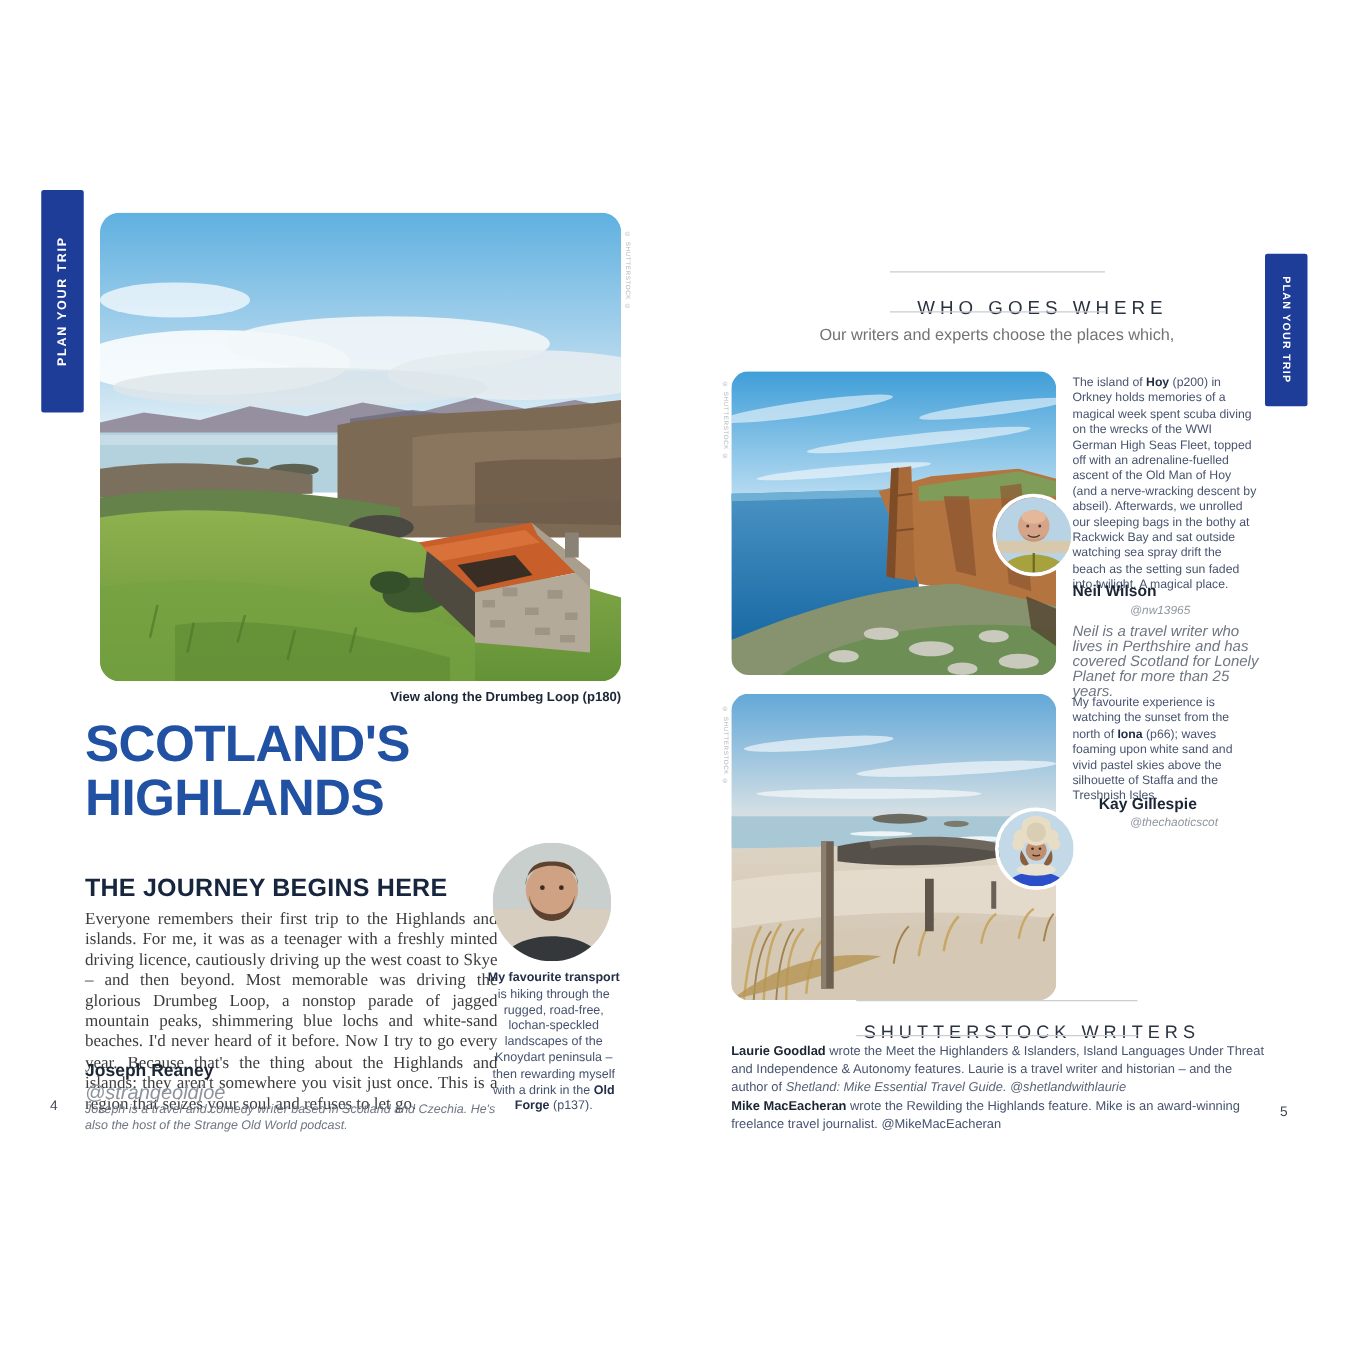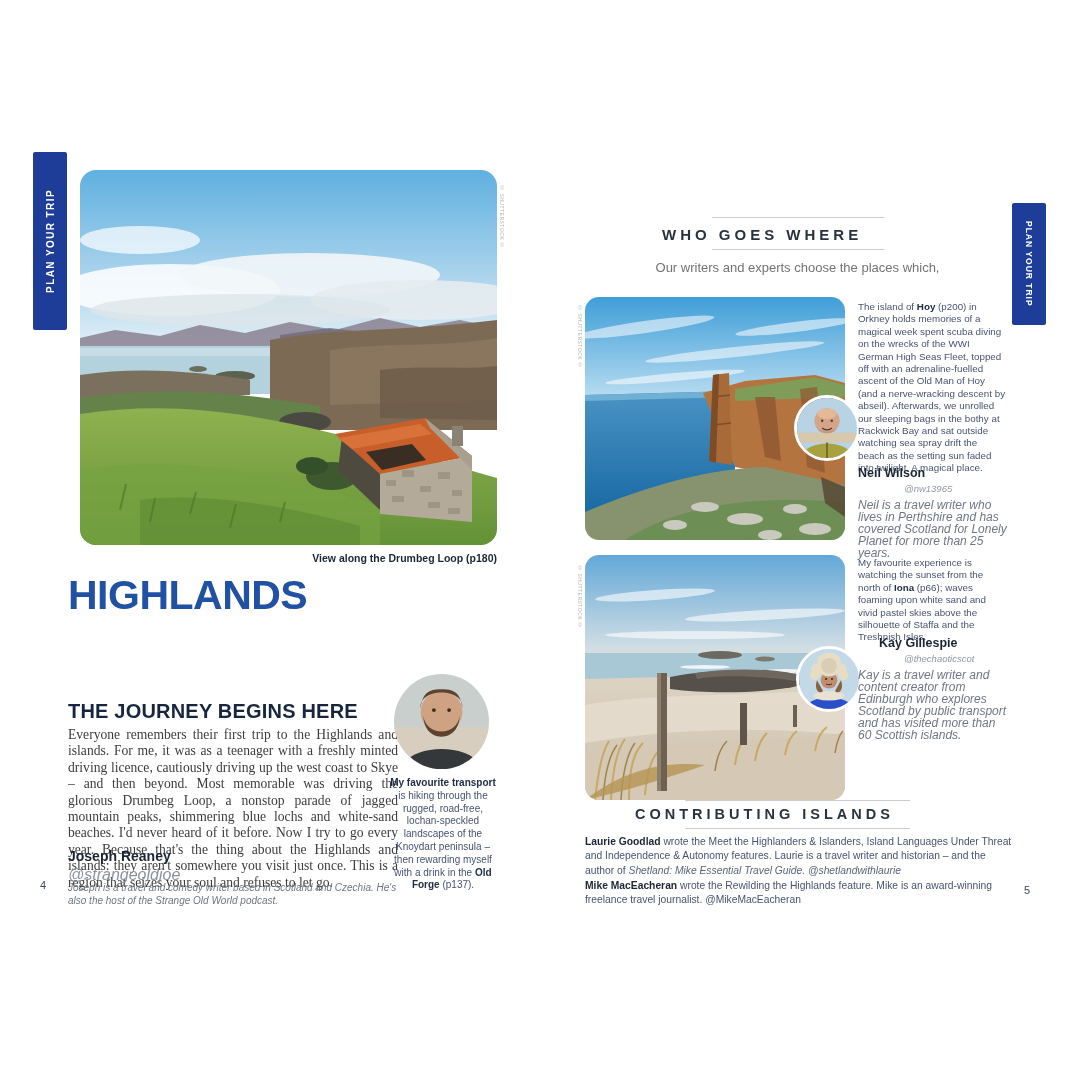--- a/index.html
+++ b/index.html
@@ -27,21 +27,21 @@
   .intro-serif{font-family:"Liberation Serif",serif;font-size:13.6px;line-height:16.4px;
                color:#3c3c3c;text-align:justify;}
 
   .author-name{font-weight:bold;font-size:14px;color:#1b2533;}
   .author-handle{font-style:italic;font-size:16px;color:#8d939d;}
   .author-bio{font-style:italic;font-size:10px;line-height:12.6px;color:#6f7682;}
 
   .sidebar-txt{font-size:10px;line-height:12.8px;color:#46526d;text-align:center;}
   .sidebar-txt b{color:#222f47;}
 
-  .sec-head{font-weight:bold;letter-spacing:4px;color:#2a3240;text-align:left;}
+  .sec-head{font-weight:normal;letter-spacing:4px;color:#2a3240;text-align:right;margin-top:12px;}
   .rule{background:#c9ccd1;height:1px;}
 
   .rp-intro{font-size:13px;line-height:20px;color:#737373;text-align:center;}
 
   .writer-par{font-size:9.8px;line-height:12.4px;color:#47536e;}
   .writer-par b{color:#222f47;}
   .writer-name{font-weight:bold;font-size:12.5px;color:#1b2533;}
   .writer-handle{font-style:italic;font-size:9.5px;color:#9097a1;margin-left:46px;}
   .writer-bio{font-style:italic;font-size:12px;line-height:12px;color:#6f7682;}
 
@@ -121,20 +121,21 @@
           <rect x="368" y="338" width="12" height="6"></rect>
       </g>
     </svg>
   </div>
 
   <div class="abs credit" style="left:499px;top:185px;height:130px;">© SHUTTERSTOCK ©</div>
 
   <div class="abs caption" style="left:197px;top:552px;width:300px;">View along the Drumbeg Loop (p180)</div>
 
   <div class="abs" style="left:68px;top:574px;width:340px;">
+    <div class="title">SCOTLAND'S</div>
     <div class="title">HIGHLANDS</div>
   </div>
   <div class="abs subtitle" style="left:68px;top:700px;width:340px;">THE JOURNEY BEGINS HERE</div>
 
   <div class="abs intro-serif" style="left:68px;top:727px;width:330px;">Everyone remembers their first trip to the Highlands and islands. For me, it was as a teenager with a freshly minted driving licence, cautiously driving up the west coast to Skye – and then beyond. Most memorable was driving the glorious Drumbeg Loop, a nonstop parade of jagged mountain peaks, shimmering blue lochs and white-sand beaches. I'd never heard of it before. Now I try to go every year. Because that's the thing about the Highlands and islands: they aren't somewhere you visit just once. This is a region that seizes your soul and refuses to let go.</div>
 
   <div class="abs author-name" style="left:68px;top:848px;">Joseph Reaney</div>
   <div class="abs author-handle" style="left:68px;top:866px;">@strangeoldjoe</div>
   <div class="abs author-bio" style="left:68px;top:882px;width:330px;">Joseph is a travel and comedy writer based in Scotland and Czechia. He's also the host of the Strange Old World podcast.</div>
 
@@ -317,24 +318,23 @@
       </g>
       <circle cx="50" cy="28" r="13" fill="#d9cdb4"></circle>
     </svg>
   </div>
 
   <div class="abs writer-par" style="left:858px;top:557px;width:148px;">
     <span>My favourite experience is watching the sunset from the north of </span><b>Iona</b><span> (p66); waves foaming upon white sand and vivid pastel skies above the silhouette of Staffa and the Treshnish Isles.</span>
   </div>
   <div class="abs writer-name" style="left:858px;top:636px;margin-left:21px;">Kay Gillespie</div>
   <div class="abs writer-handle" style="left:858px;top:653px;">@thechaoticscot</div>
-  <div class="abs writer-bio" style="left:858px;top:669px;width:152px;">Kay is a travel writer and content creator from Edinburgh who explores Scotland by public transport and has visited more than 60 Scottish islands.</div>
 
   <div class="abs rule" style="left:685px;top:800px;width:225px;"></div>
-  <div class="abs sec-head" style="left:635px;top:806px;width:325px;font-size:14.5px;">CONTRIBUTING ISLANDS</div>
+  <div class="abs sec-head" style="left:635px;top:806px;width:325px;font-size:14.5px;">SHUTTERSTOCK WRITERS</div>
   <div class="abs rule" style="left:685px;top:828px;width:225px;"></div>
 
   <div class="abs contrib-par" style="left:585px;top:835px;width:428px;">
     <b>Laurie Goodlad</b><span> wrote the Meet the Highlanders &amp; Islanders, Island Languages Under Threat and Independence &amp; Autonomy features. Laurie is a travel writer and historian – and the author of </span><i>Shetland: Mike Essential Travel Guide. @shetlandwithlaurie</i>
   </div>
   <div class="abs contrib-par" style="left:585px;top:879px;width:428px;">
     <b>Mike MacEacheran</b><span> wrote the Rewilding the Highlands feature. Mike is an award-winning freelance travel journalist. @MikeMacEacheran</span>
   </div>
 
   <div class="abs pagenum" style="left:1024px;top:884px;">5</div>

